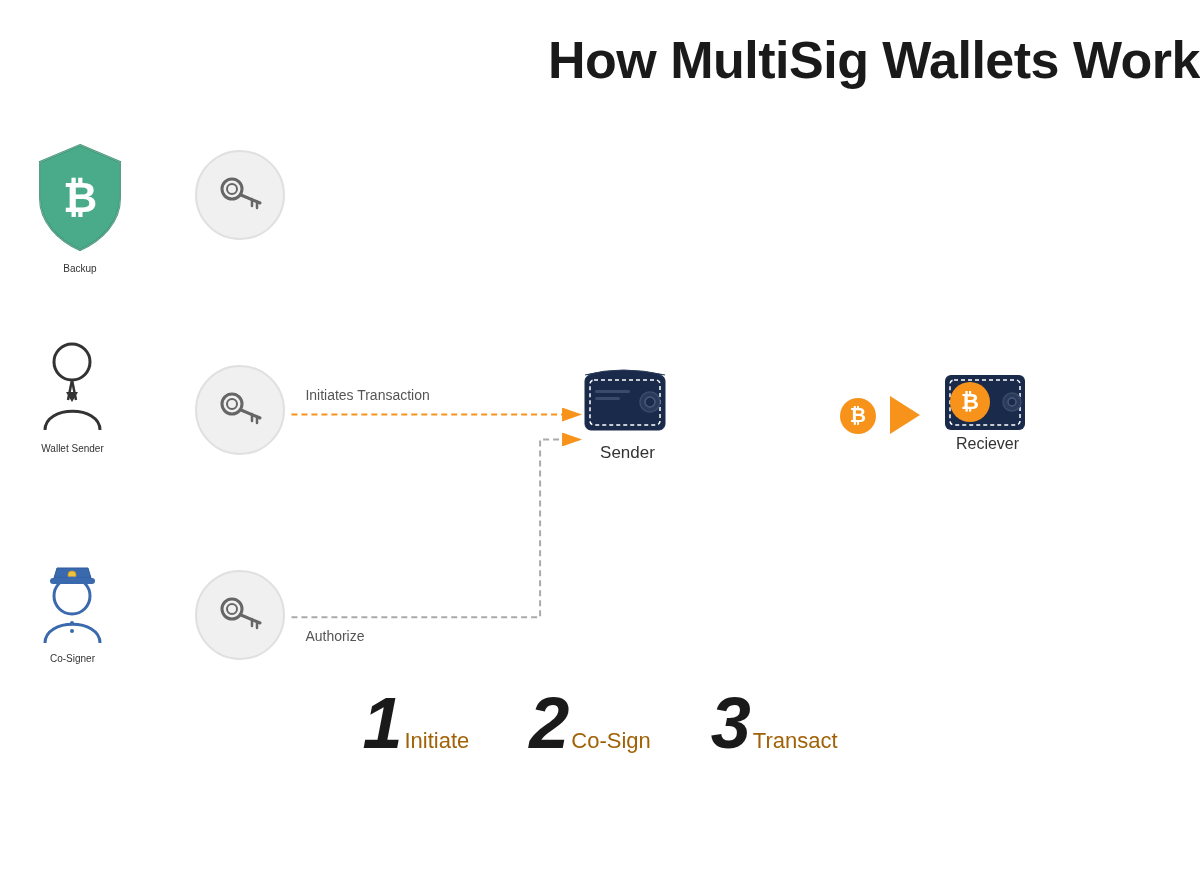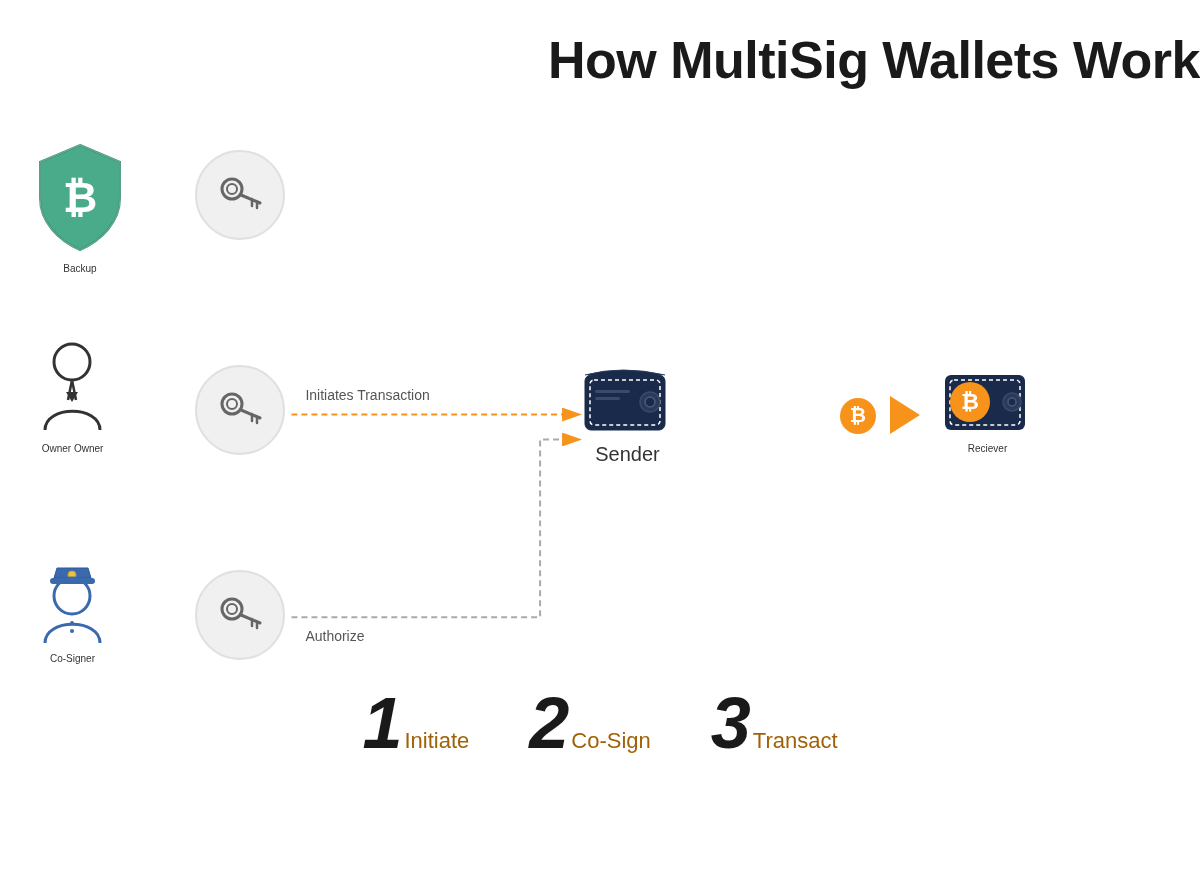--- a/index.html
+++ b/index.html
@@ -103,39 +103,38 @@
     .sender-wallet {
       position: absolute;
       left: 580px;
       top: 240px;
       display: flex;
       flex-direction: column;
       align-items: center;
     }
 
     .sender-label {
-      font-size: 20px;
+      font-size: 17px;
       color: #333;
       margin-top: 8px;
     }
 
     
     .receiver-wallet {
       position: absolute;
       left: 940px;
       top: 240px;
       display: flex;
       flex-direction: column;
       align-items: center;
     }
 
     .receiver-label {
-      font-size: 10px;
+      font-size: 16px;
       color: #333;
-      margin-top: 8px;
     }
 
     
     .steps-row {
       position: absolute;
       bottom: 10px;
       left: 0;
       right: 0;
       display: flex;
       justify-content: center;
@@ -219,21 +218,21 @@
     <svg class="person-icon" viewBox="0 0 85 95" xmlns="http://www.w3.org/2000/svg">
 
       <circle cx="42" cy="22" r="18" fill="none" stroke="#333" stroke-width="3"></circle>
 
       <path d="M15 90 C15 65 70 65 70 90" fill="none" stroke="#333" stroke-width="3"></path>
 
       <line x1="42" y1="40" x2="38" y2="60" stroke="#333" stroke-width="2.5"></line>
       <line x1="42" y1="40" x2="46" y2="60" stroke="#333" stroke-width="2.5"></line>
       <polygon points="42,62 36,52 48,52" fill="#333"></polygon>
     </svg>
-    <span class="actor-label">Owner Owner</span>
+    <span class="actor-label">Wallet Sender</span>
   </div>
 
   <div class="key-circle key-circle-owner">
     <svg class="key-svg" viewBox="0 0 52 52" xmlns="http://www.w3.org/2000/svg">
       <circle cx="18" cy="20" r="10" fill="none" stroke="#666" stroke-width="3"></circle>
       <circle cx="18" cy="20" r="5" fill="none" stroke="#666" stroke-width="2"></circle>
       <line x1="27" y1="26" x2="46" y2="34" stroke="#666" stroke-width="3" stroke-linecap="round"></line>
       <line x1="38" y1="30" x2="38" y2="37" stroke="#666" stroke-width="2.5" stroke-linecap="round"></line>
       <line x1="43" y1="33" x2="43" y2="39" stroke="#666" stroke-width="2.5" stroke-linecap="round"></line>
     </svg>

